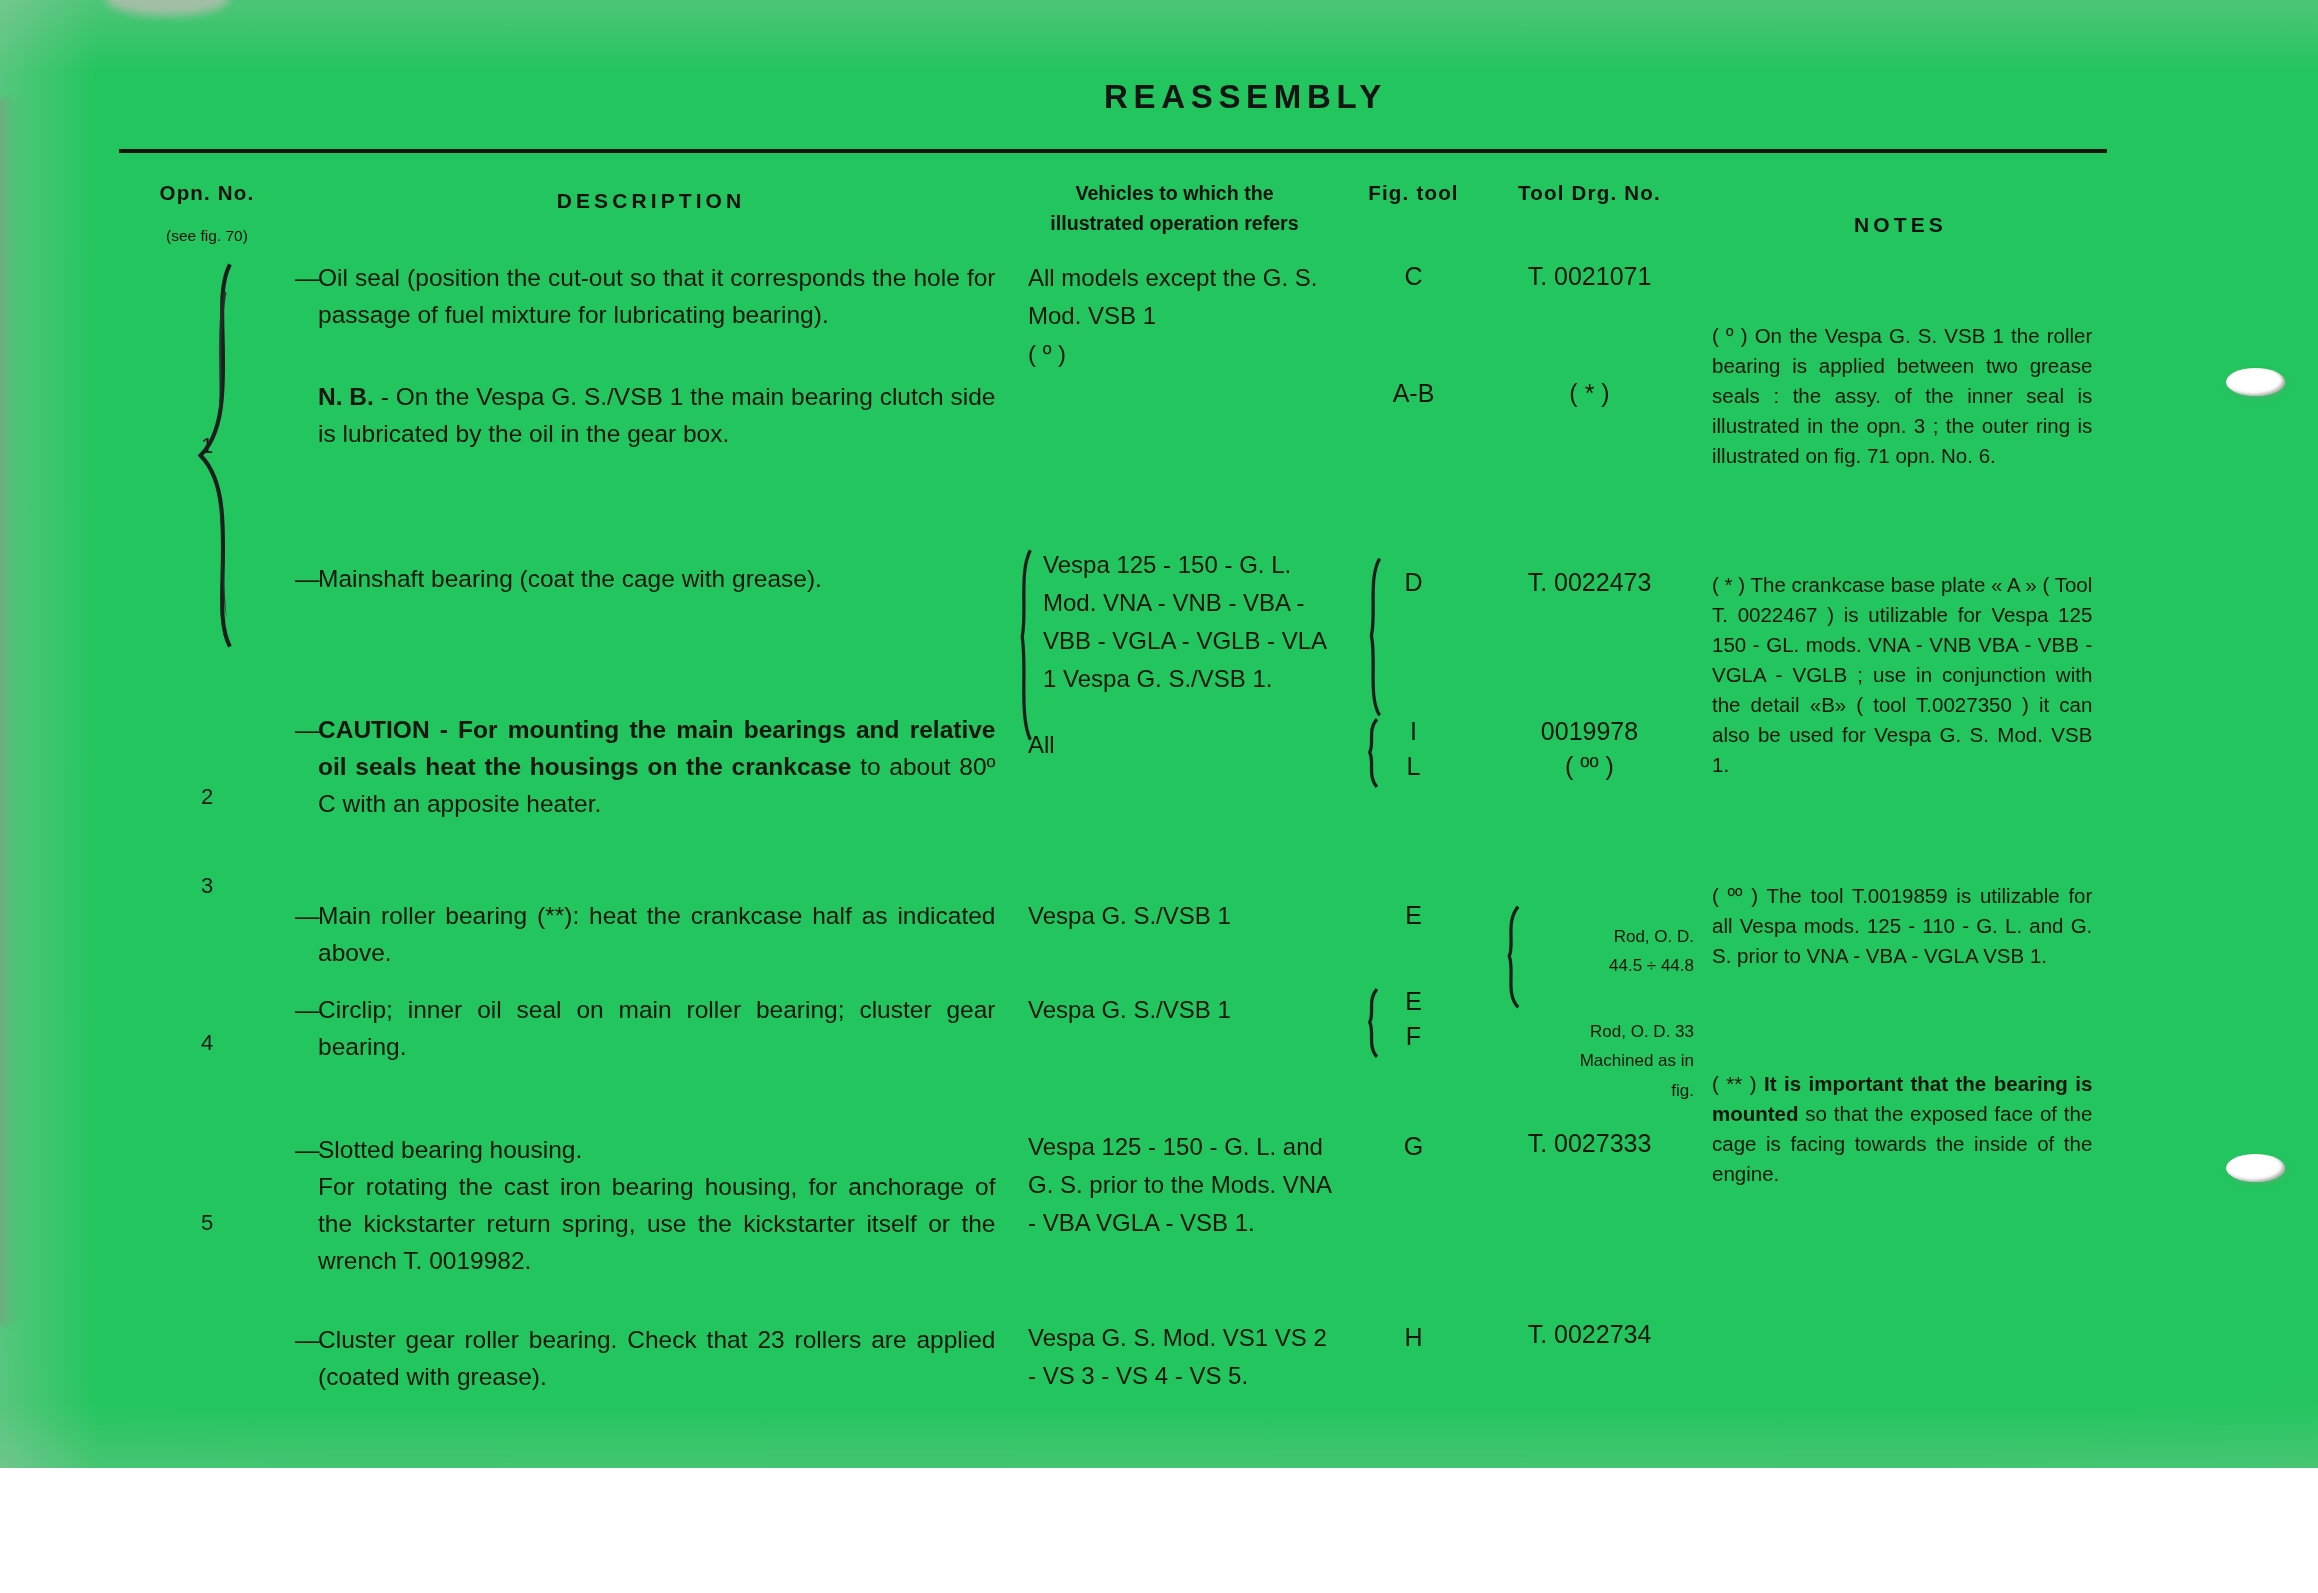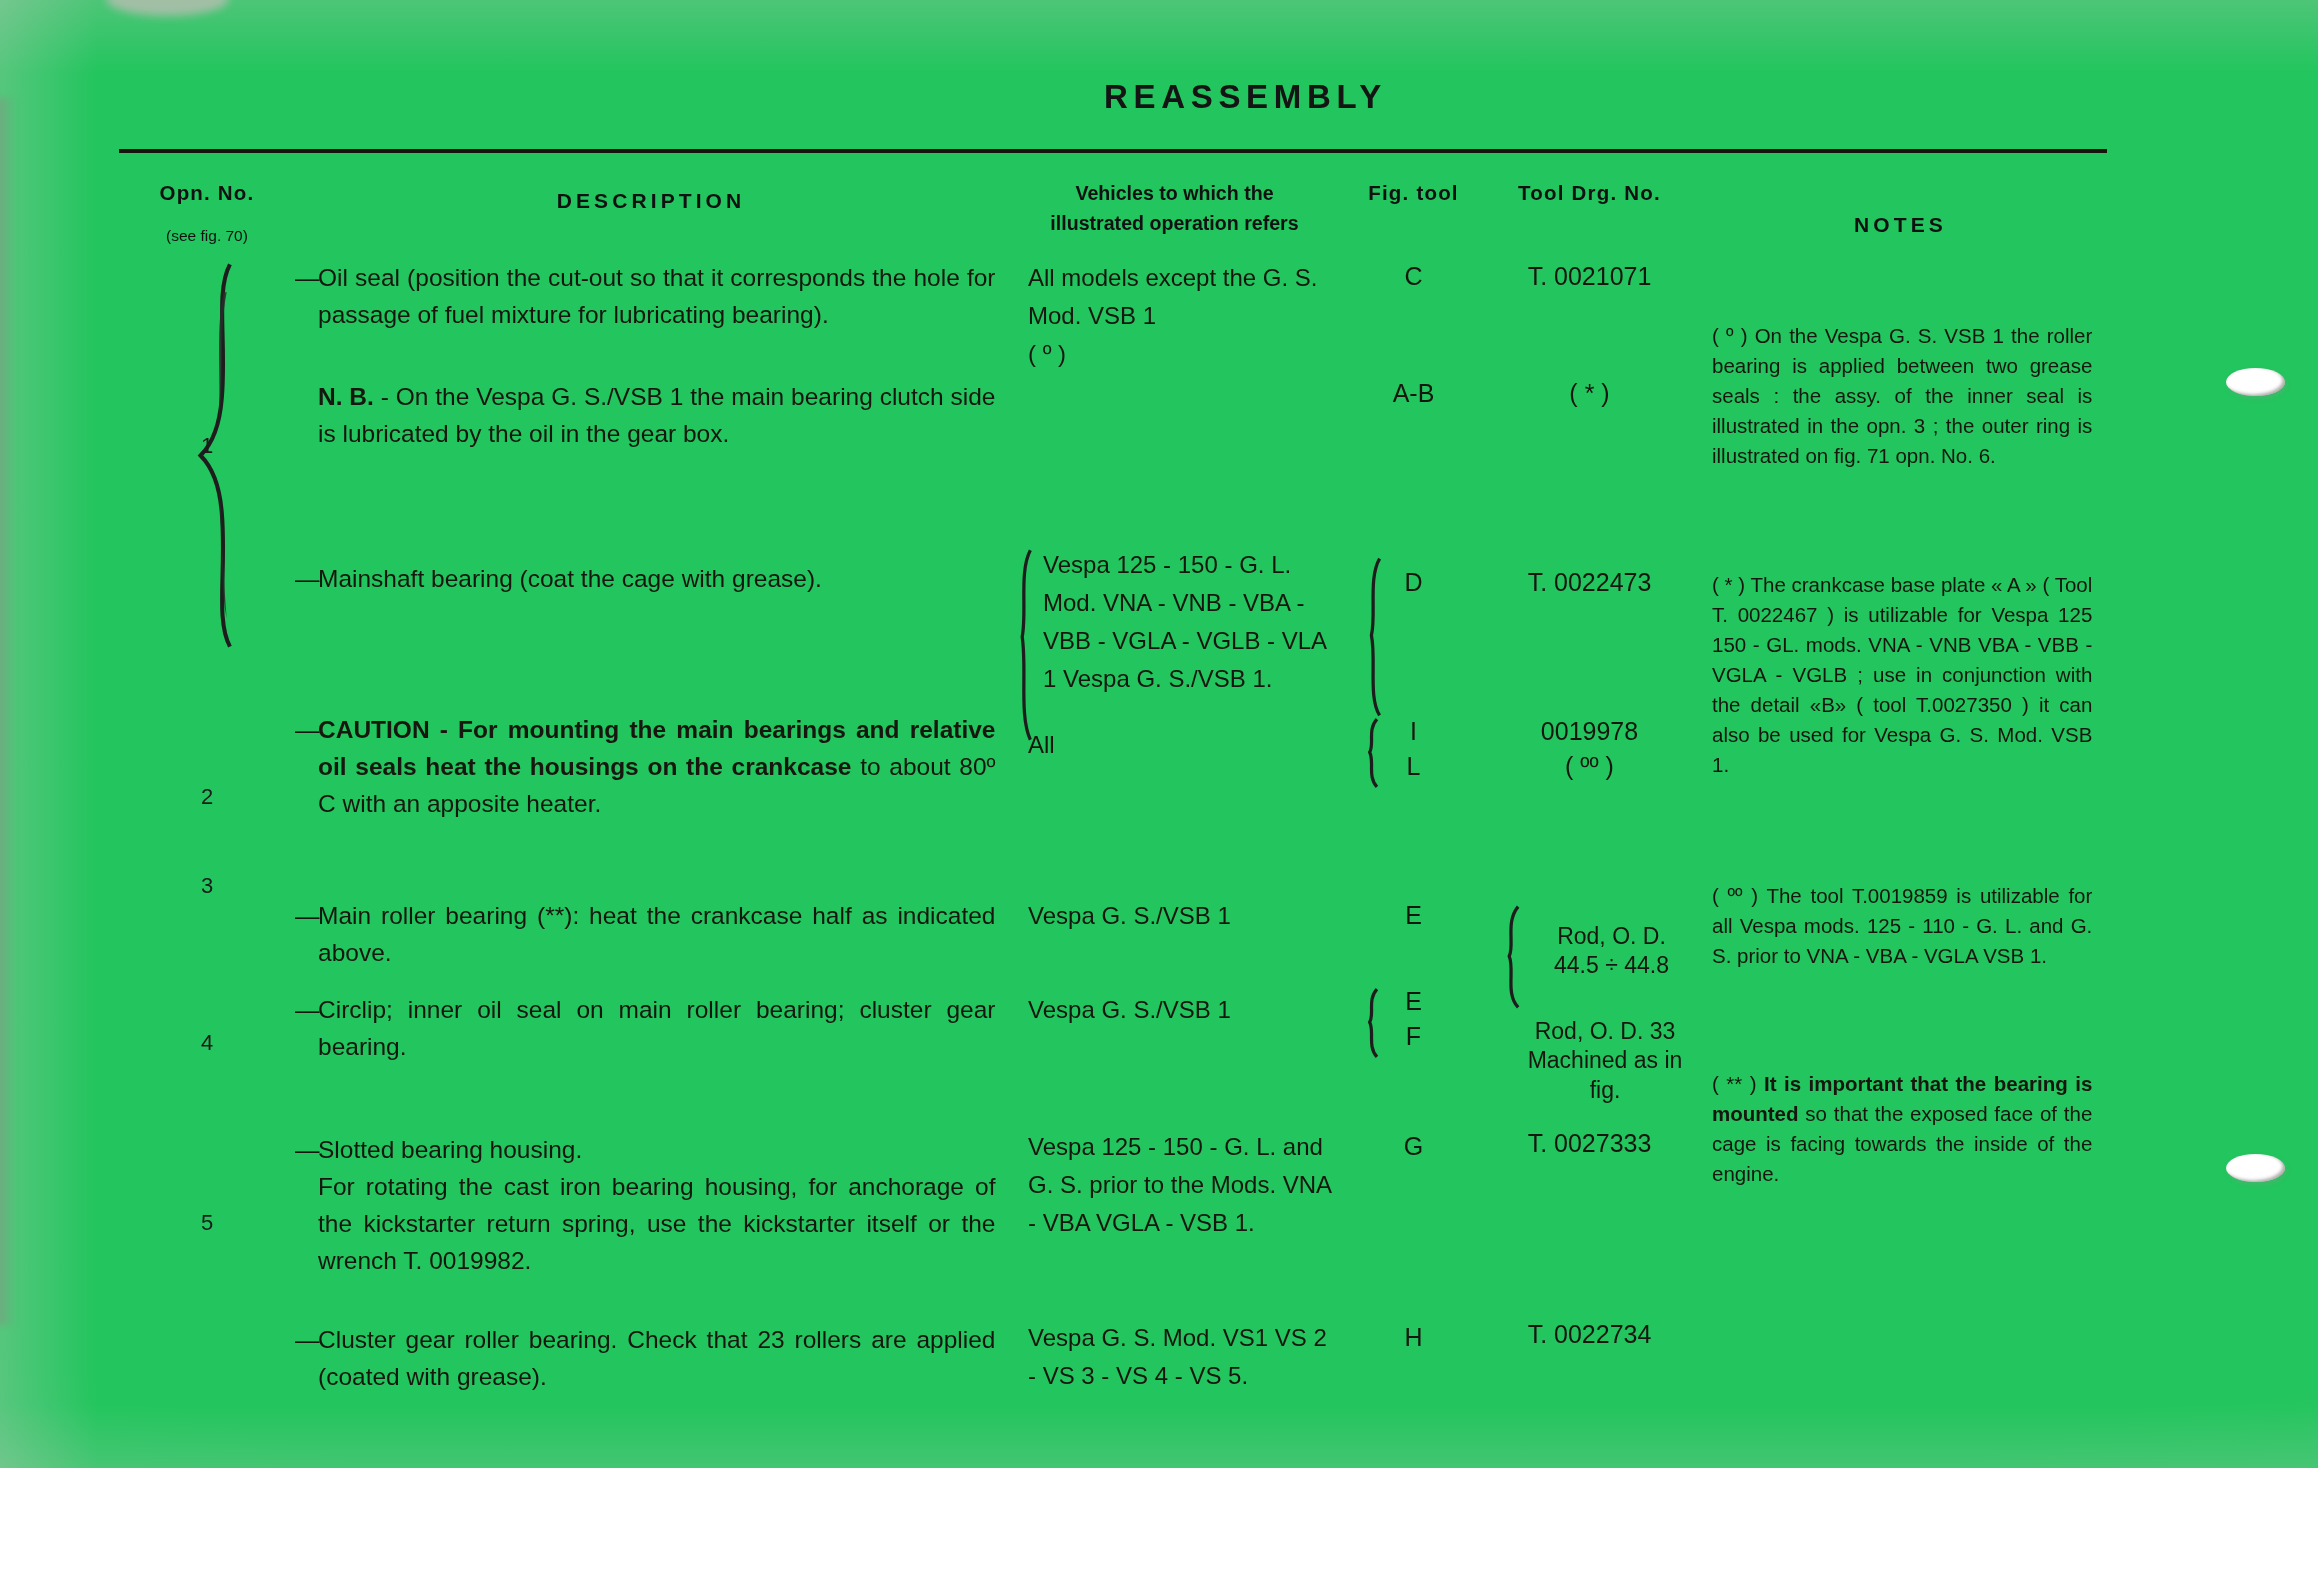--- a/index.html
+++ b/index.html
@@ -202,23 +202,23 @@
   #col-tool { position: relative; height: 1190px; }
   .tool {
     position: absolute;
     width: 100%;
     text-align: center;
     font-size: 25px;
     line-height: 36px;
     color: #17170f;
   }
   .tool.small {
-    font-size: 23px;
+    font-size: 17px;
     line-height: 29.5px;
-    text-align: center;
+    text-align: right;
     padding-left: 44px;
     box-sizing: border-box;
   }
   .tool-brace {
     position: absolute;
     left: 11.5px;
     color: #222;
   }
 
   

